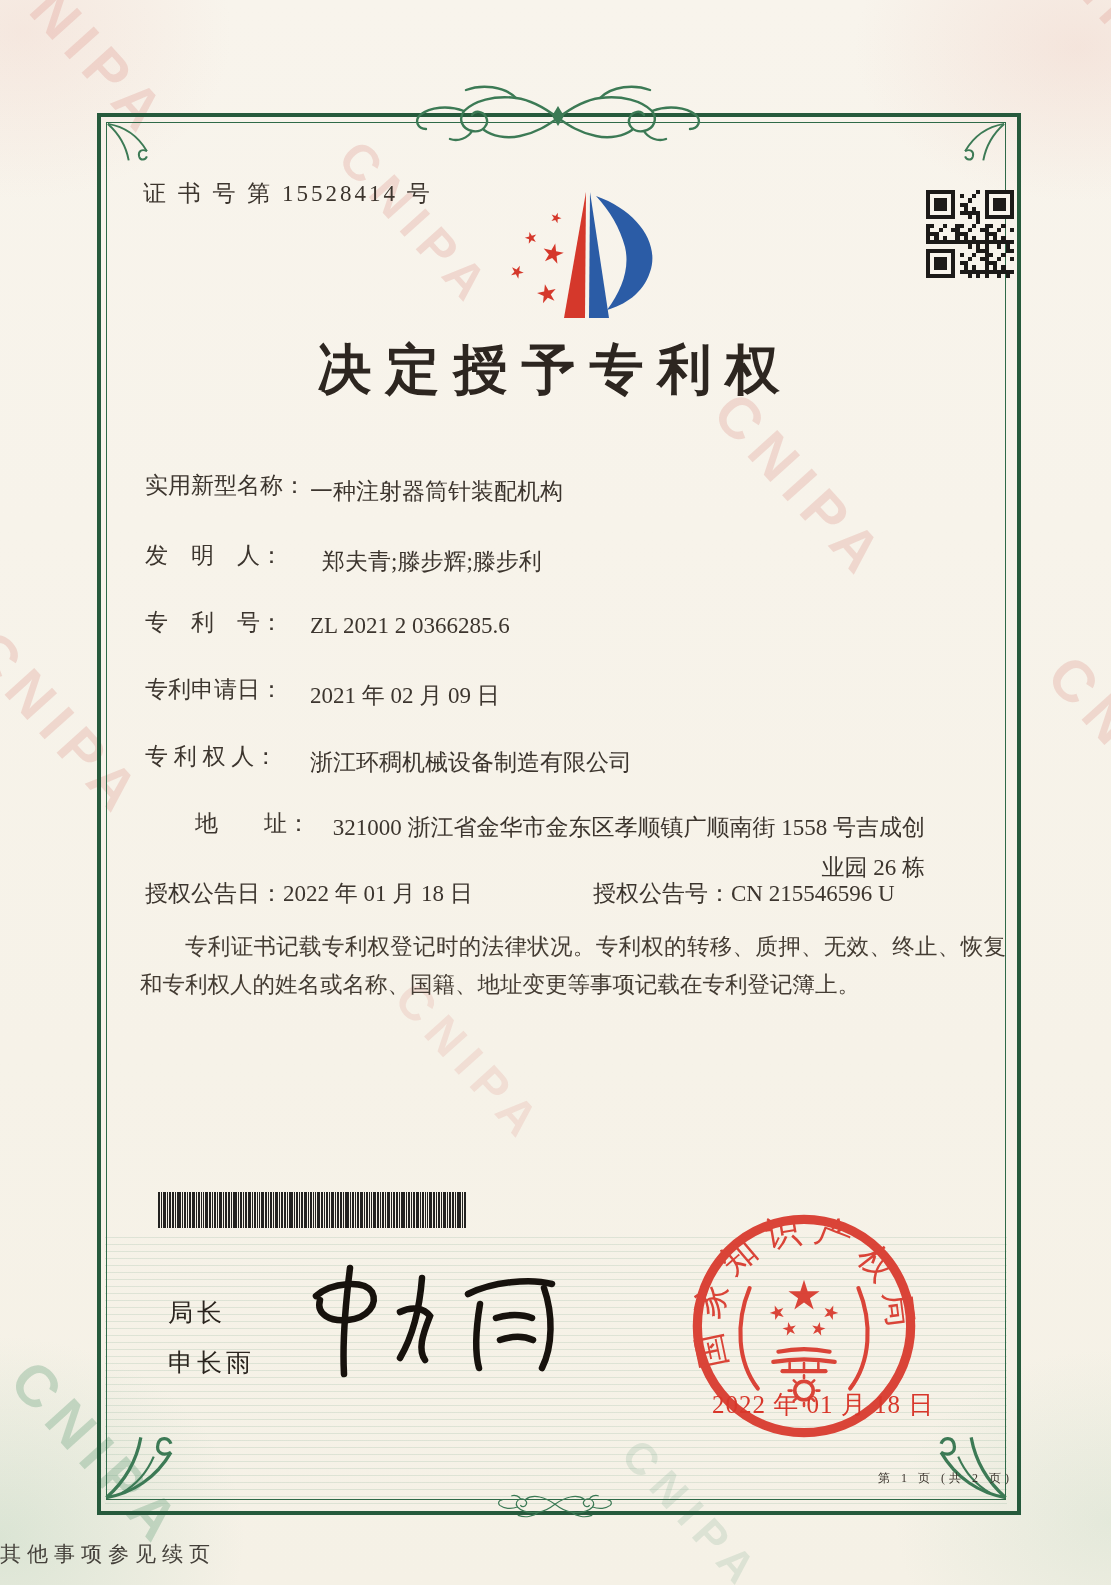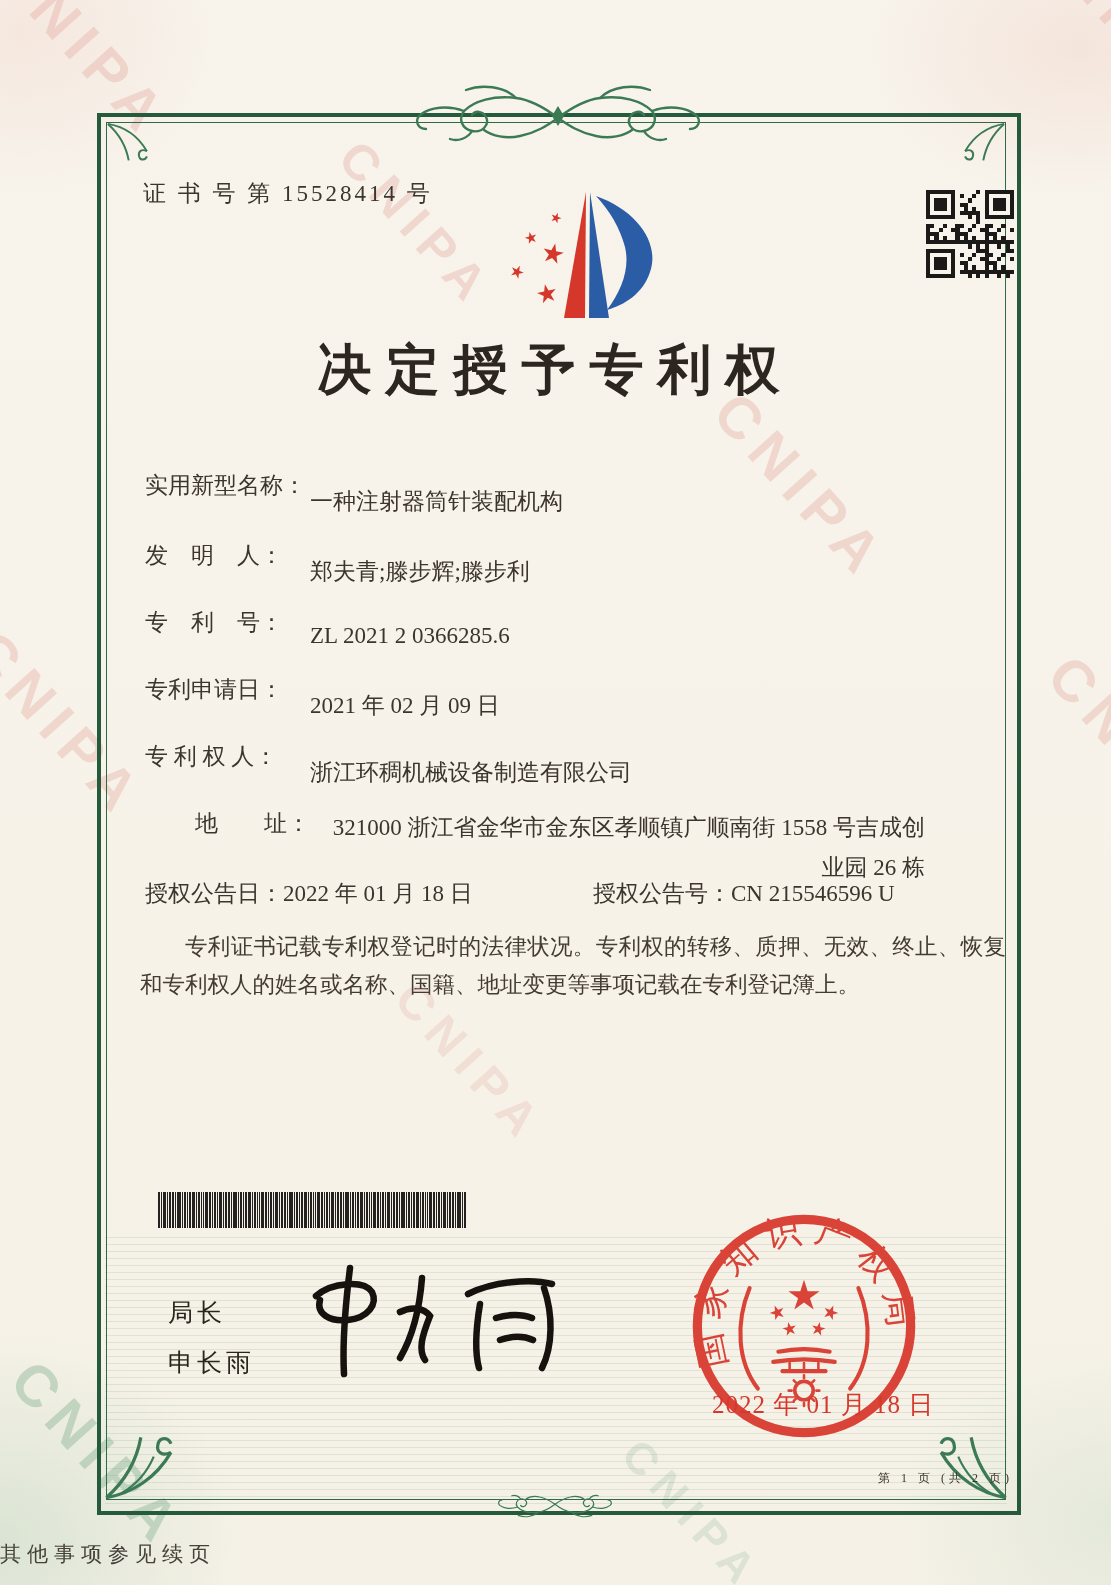--- a/index.html
+++ b/index.html
@@ -29,21 +29,21 @@
   .ornament{position:absolute;z-index:3;}
   
   .cert-no{position:absolute;left:143px;top:178px;font-size:23px;letter-spacing:3px;z-index:4;}
   .logo{position:absolute;left:468px;top:168px;z-index:4;}
   .qr{position:absolute;left:926px;top:190px;width:88px;height:88px;z-index:4;}
   .title{position:absolute;left:0;top:334px;width:100%;text-align:center;margin:0;
       font-size:54px;font-weight:bold;letter-spacing:14px;color:#2d2620;z-index:4;}
   .frow{position:absolute;left:145px;width:860px;display:flex;font-size:23px;z-index:4;}
   .frow .lab{flex:0 0 165px;white-space:nowrap;}
   .frow .val{flex:1;line-height:40px;margin-top:-8px;padding-top:8px;}
-  .frow .val.nowrap{line-height:normal;margin-top:16px;padding-top:0;}
+  .frow .val.nowrap{line-height:normal;margin-top:6px;padding-top:0;}
   .grant{position:absolute;left:145px;top:878px;width:860px;font-size:23px;z-index:4;}
   .grant .g2{position:absolute;left:448px;top:0;}
   .bodytext{position:absolute;left:140px;top:928px;width:866px;font-size:22.5px;
       line-height:38px;text-align:justify;z-index:4;color:#443c33;}
   .bodytext p{margin:0;text-indent:2em;}
   .barcode{position:absolute;left:158px;top:1192px;width:312px;height:36px;z-index:4;}
   .signer{position:absolute;left:168px;top:1288px;font-size:25px;line-height:50px;z-index:4;
       letter-spacing:4px;font-family:Liberation Serif, serif;color:#2a241e;}
   .signature{position:absolute;left:272px;top:1252px;z-index:4;}
   .seal{position:absolute;left:684px;top:1206px;z-index:5;}
@@ -275,21 +275,21 @@
       <rect x="1" y="15" width="5" height="5" fill="#f8f4ec"></rect>
       <rect x="2" y="16" width="3" height="3" fill="#1c1a18"></rect>
     </svg>
 
   <h1 class="title">决定授予专利权</h1>
 
   <div class="frow" style="top:470px;">
     <span class="lab">实用新型名称：</span>
     <span class="val nowrap">一种注射器筒针装配机构</span>
   </div>
-  <div class="frow" style="top:540px;">
+  <div class="frow" style="top:540px;gap:12px;">
     <span class="lab">发　明　人：</span>
     <span class="val nowrap">郑夫青;滕步辉;滕步利</span>
   </div>
   <div class="frow" style="top:607px;">
     <span class="lab">专　利　号：</span>
     <span class="val nowrap">ZL 2021 2 0366285.6</span>
   </div>
   <div class="frow" style="top:674px;">
     <span class="lab">专利申请日：</span>
     <span class="val nowrap">2021 年 02 月 09 日</span>

